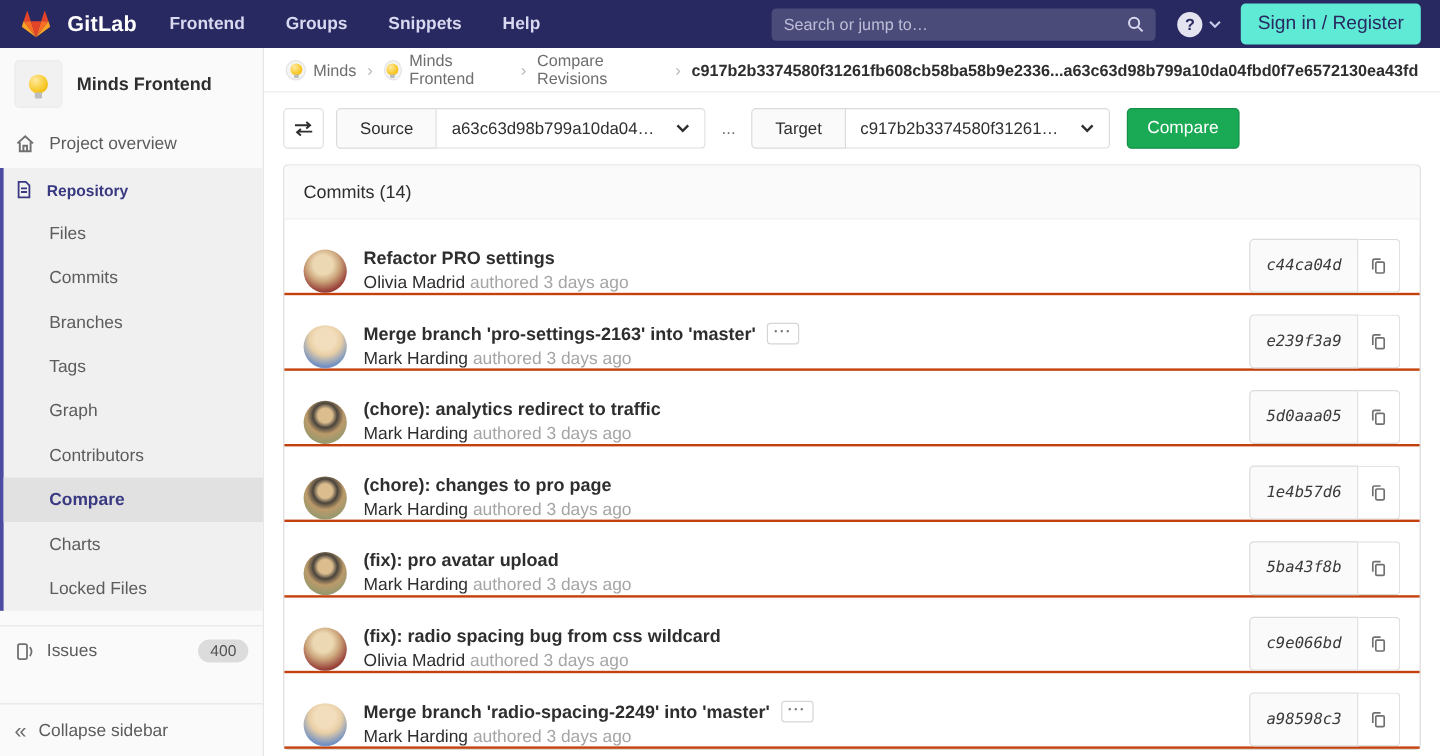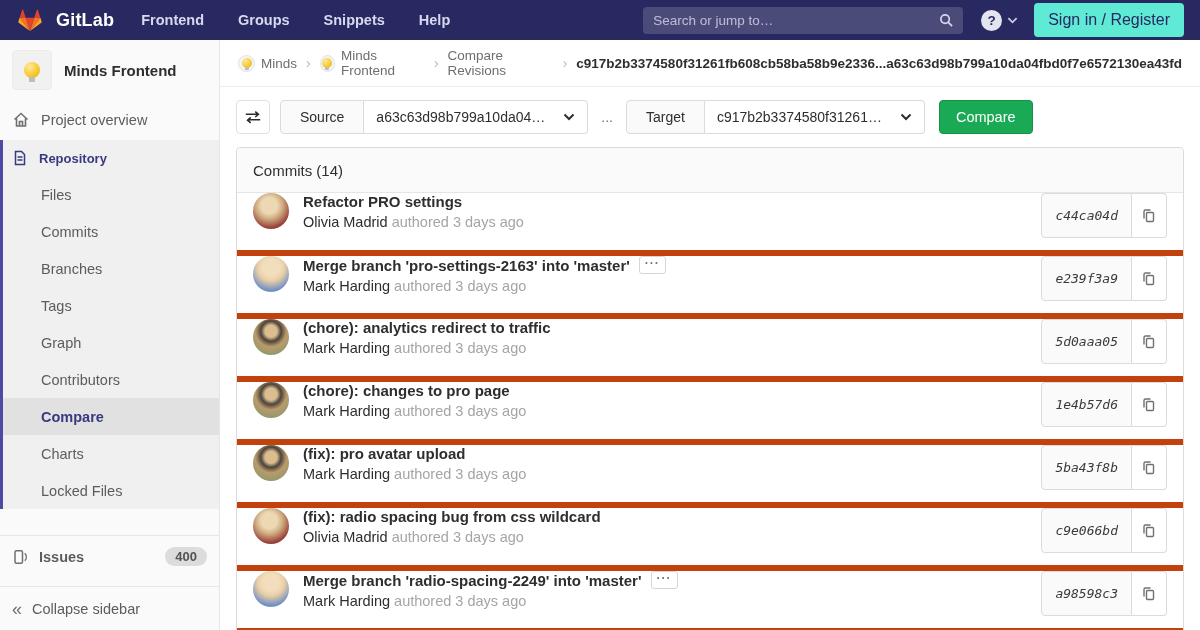--- a/index.html
+++ b/index.html
@@ -40,32 +40,32 @@
   .bulb.small { width:10px; height:10px; } .bulb.small:after { bottom:-2px; left:3px; width:4px; height:3px; }
   .project-title { font-weight:bold; font-size:15px; color:#2e2e2e; }
   .side-row { display:flex; align-items:center; gap:11px; height:40px; padding:0 12px;
     color:#5c5c5c; font-size:14.5px; cursor:pointer; }
   .repo-section { background:#f0f0f0; border-left:3px solid #4b4ba3; }
   .repo-head { height:36px; display:flex; align-items:center; gap:11px; padding:0 9px;
     color:#393982; font-weight:bold; font-size:13px; cursor:pointer; }
   .sub-item { height:37px; display:flex; align-items:center; padding-left:38px; color:#5c5c5c;
     font-size:14.5px; cursor:pointer; }
   .sub-item.active { background:#e1e1e1; color:#393982; font-weight:bold; }
-  .issues-block { margin-top:26px; border-top:1px solid #e6e6e6;font-weight:bold; }
+  .issues-block { margin-top:12px; border-top:1px solid #e6e6e6; }
   .issues-row { height:41px; display:flex; align-items:center; gap:11px; padding:0 12px;
     color:#5c5c5c; font-size:14.5px; cursor:pointer; }
   .count-badge { margin-left:auto; background:#dcdcdc; color:#525252; border-radius:10px;
     padding:2px 10px; font-size:13px; }
   .sidebar-footer { margin-top:auto; border-top:1px solid #e6e6e6; height:44px; display:flex;
     align-items:center; gap:10px; padding:0 12px; color:#5c5c5c; font-size:14.5px; cursor:pointer; }
   .collapse-glyph { font-size:18px; color:#707070; line-height:1; }
 
   
   .content { flex:1; min-width:0; display:flex; flex-direction:column; }
-  .breadcrumb-bar { height:47px; flex-shrink:0; border-bottom:1px solid #ececec; display:flex;
+  .breadcrumb-bar { height:37px; flex-shrink:0; border-bottom:1px solid #ececec; display:flex;
     align-items:center; padding:0 18px; gap:9px; font-size:13.5px; color:#6e6e6e; }
   .crumb { display:flex; align-items:center; gap:6px; cursor:pointer; }
   .mini-avatar { width:17px; height:17px; border-radius:50%; background:#f4f4f4; border:1px solid #e3e3e3;
     display:flex; align-items:center; justify-content:center; }
   .crumb-sep { color:#b8b8b8; font-size:14px; }
   .crumb-current { font-weight:bold; color:#2e2e2e; cursor:default; }
 
   .page-body { padding:13px 16px; flex:1; overflow:hidden; }
   .compare-form { display:flex; align-items:center; gap:10px; }
   .icon-btn { width:34px; height:34px; border:1px solid #e0e0e0; background:#fff; border-radius:4px;
@@ -78,21 +78,21 @@
     font-size:14px; min-width:218px; cursor:pointer; }
   .form-sep { color:#707070; padding:0 3px; }
   .btn-green { background:#1aaa55; border:1px solid #168f48; color:#fff; font-size:14.5px; font-weight:400;
     height:34px; padding:0 16px; border-radius:4px; margin-left:4px; cursor:pointer;
     font-family:"Liberation Sans",sans-serif; }
 
   .panel { margin-top:13px; border:1px solid #dbdbdb; border-radius:4px; background:#fff; }
   .panel-header { padding:12px 16px; height:45px; display:flex; align-items:center;
     border-bottom:1px solid #e5e5e5; background:#fafafa; border-radius:4px 4px 0 0;
     font-size:15px; color:#2e2e2e; }
-  .commit-row { display:flex; align-items:flex-start; padding:0 16px; height:63px; border-bottom:6px solid #c2410c; }
+  .commit-row { display:flex; align-items:flex-end; padding:0 16px; height:63px; border-bottom:2px solid #c2410c; }
   .commit-avatar { width:36px; height:36px; border-radius:50%; margin-right:14px; flex-shrink:0; cursor:pointer; }
   .avatar-dog { background:radial-gradient(circle at 45% 35%, #ecd9b4 0 26%, #cda87e 45%, #99423a 72%, #7a2f2a 100%); }
   .avatar-boy { background:radial-gradient(circle at 50% 32%, #f2ddbc 0 28%, #e9cfa6 44%, #6f8fc4 76%, #d8dfe9 100%); }
   .avatar-shades { background:radial-gradient(circle at 50% 34%, #dcbd8e 0 20%, #4a443c 34%, #bb9a6a 52%, #89986f 86%); }
   .commit-main { flex:1; min-width:0; }
   .commit-title { font-weight:bold; font-size:15px; color:#2e2e2e; display:flex; align-items:center; gap:9px; cursor:pointer; }
   .expander { border:1px solid #d6d6d6; background:#fff; border-radius:3px; color:#737373;
     font-size:12px; line-height:9px; padding:2px 5px 5px; letter-spacing:1px; cursor:pointer; }
   .commit-meta { margin-top:4px; font-size:14.5px; color:#a5a5a5; }
   .commit-author { color:#2e2e2e; cursor:pointer; }

